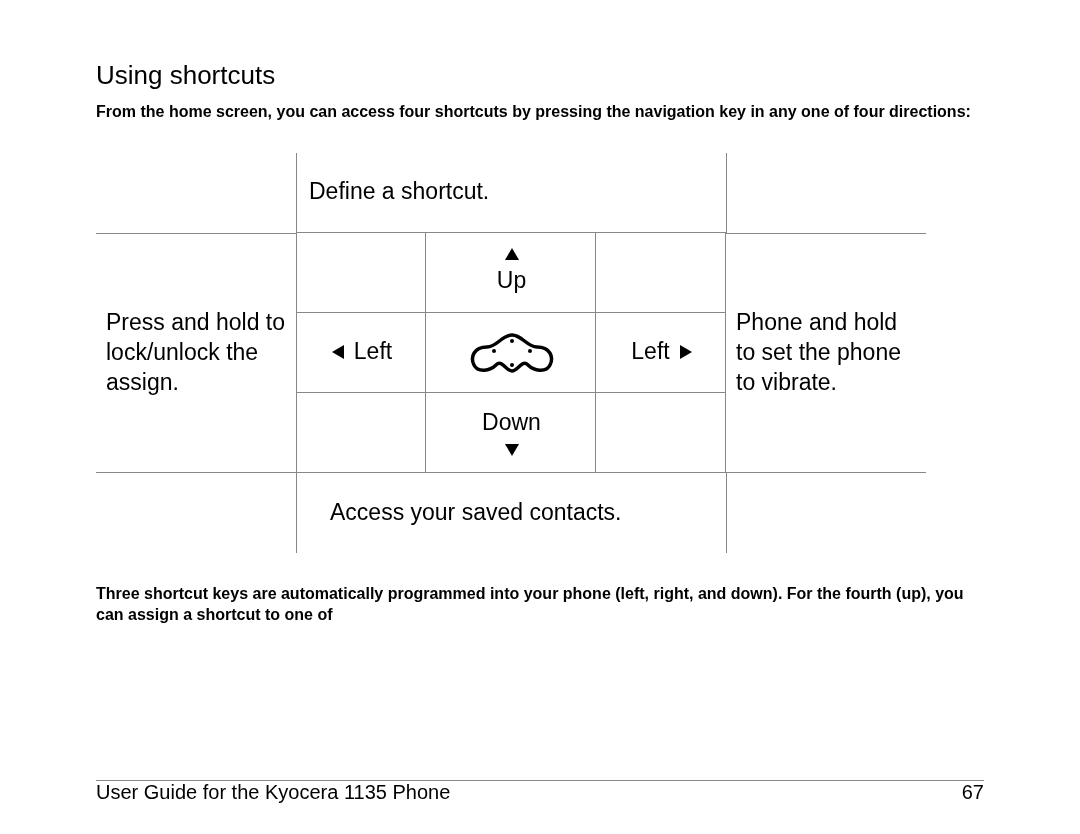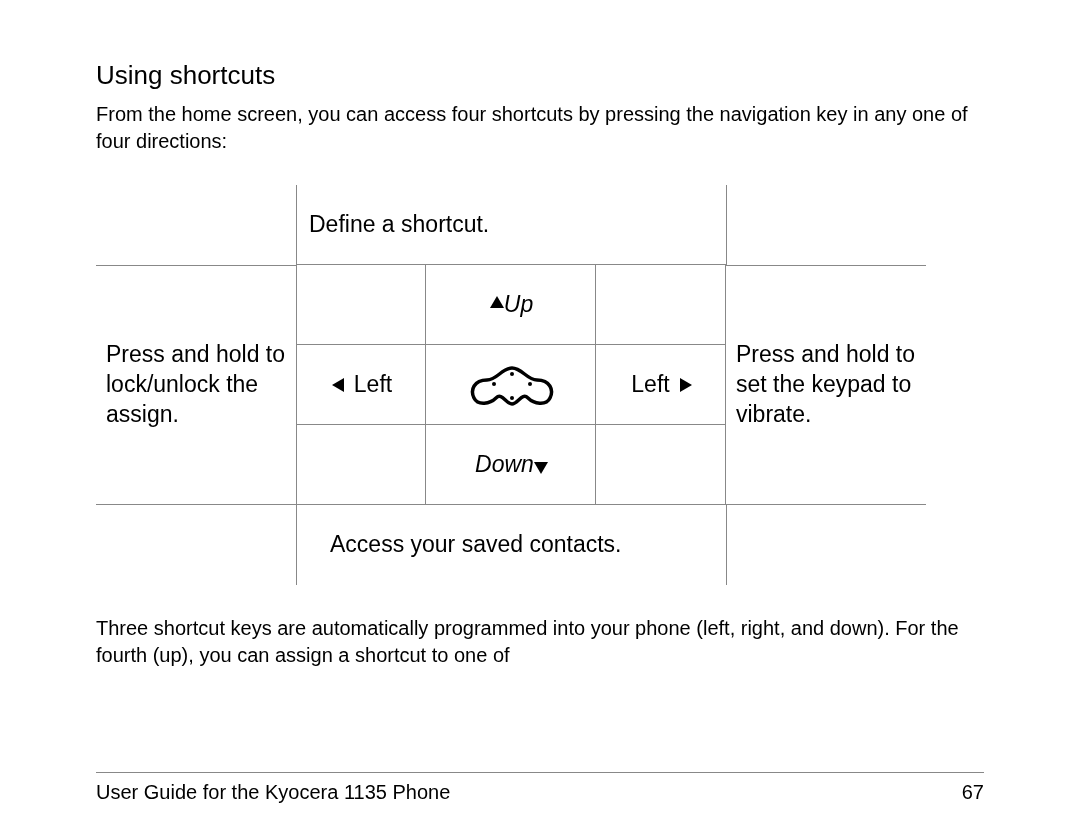--- a/index.html
+++ b/index.html
@@ -17,44 +17,45 @@
     left:96px;
     top:60px;
     width:888px;
   }
   h2{
     font-size:26px;
     font-weight:normal;
     margin:0 0 10px 0;
   }
   .body-text{
-    font-size:20px;
+    font-size:16px;
     line-height:1.35;
     margin:0 0 30px 0;
+    font-weight:bold;
   }
   .diagram{
     display:grid;
     grid-template-columns:200px 130px 170px 130px 200px;
     grid-template-rows:80px 80px 80px 80px 80px;
     margin:0 0 30px 0;
   }
   .cell{
     box-sizing:border-box;
     font-size:23px;
     line-height:1.3;
     padding:8px 10px;
     display:flex;
     align-items:center;
   }
   .b-top{border-top:1px solid #888;}
   .b-bottom{border-bottom:1px solid #888;padding-left:12px;}
   .b-left{border-left:1px solid #888;}
   .b-right{border-right:1px solid #888;}
   .center{justify-content:center;}
-  .col-center{flex-direction:row;justify-content:center;align-items:center;font-style:italic;}
+  .col-center{flex-direction:column;justify-content:center;align-items:center;}
   .triangle-up{
     width:0;height:0;
     border-left:7px solid transparent;
     border-right:7px solid transparent;
     border-bottom:12px solid #000;
     margin-bottom:6px;
   }
   .triangle-down{
     width:0;height:0;
     border-left:7px solid transparent;
@@ -77,21 +78,20 @@
     border-bottom:7px solid transparent;
     border-left:12px solid #000;
     margin-left:10px;
   }
   .footer{
     position:absolute;
     left:96px;
     width:888px;
     bottom:30px;
     border-top:1px solid #888;
-    padding-top:8px;
     font-size:20px;
     display:flex;
     justify-content:space-between;
   }
   .nav-icon svg{display:block;}
 </style>
 </head>
 <body>
 
 <div class="page">
@@ -126,21 +126,21 @@
           <circle cx="68" cy="24" r="2" fill="#000"></circle>
           <circle cx="50" cy="14" r="2" fill="#000"></circle>
           <circle cx="50" cy="38" r="2" fill="#000"></circle>
         </svg>
       </span>
     </div>
     <div class="cell center b-right b-bottom">
       <span>Left</span>
       <span class="triangle-right"></span>
     </div>
-    <div class="cell">Press and hold to set the keypad to vibrate.</div>
+    <div class="cell">Phone and hold to set the phone to vibrate.</div>
 
     <div class="cell b-bottom"></div>
     <div class="cell b-left b-right b-bottom"></div>
     <div class="cell col-center b-right b-bottom">
       <span>Down</span>
       <span class="triangle-down"></span>
     </div>
     <div class="cell b-right b-bottom"></div>
     <div class="cell b-bottom"></div>
 

